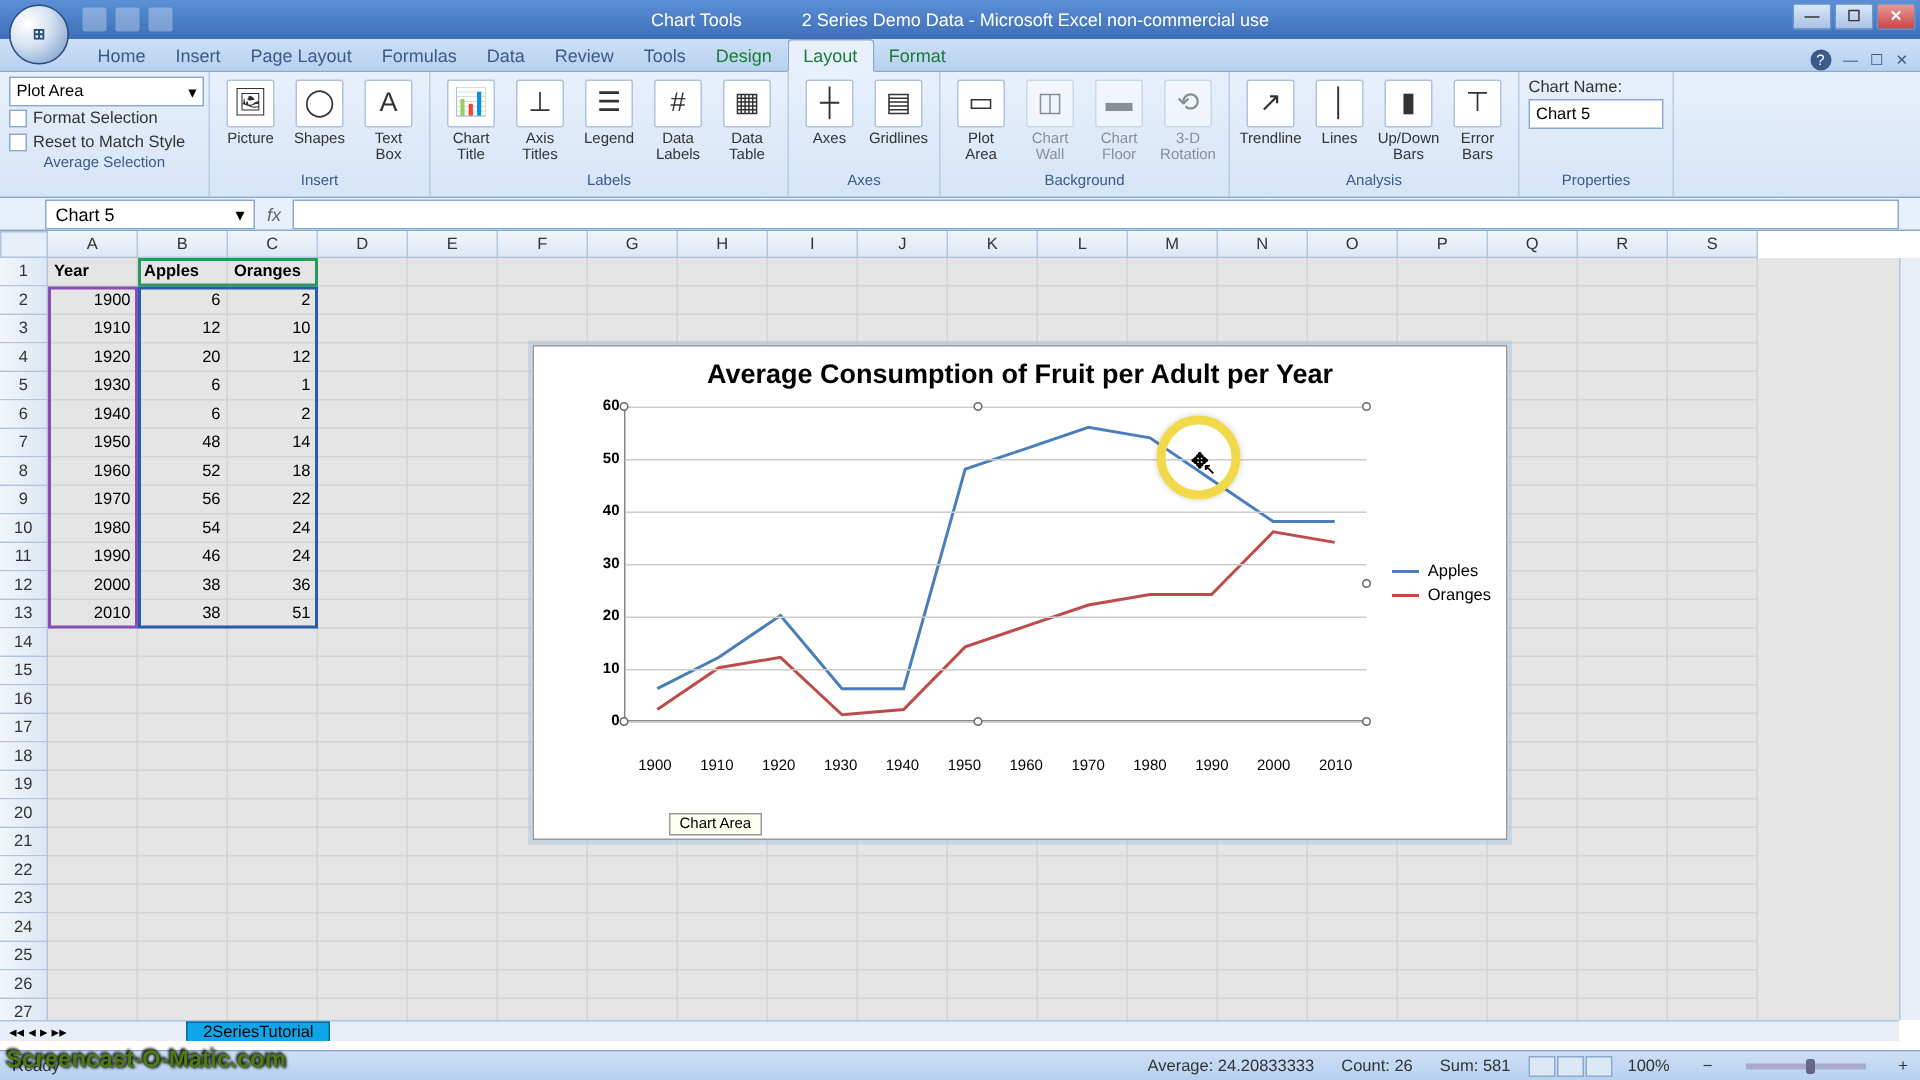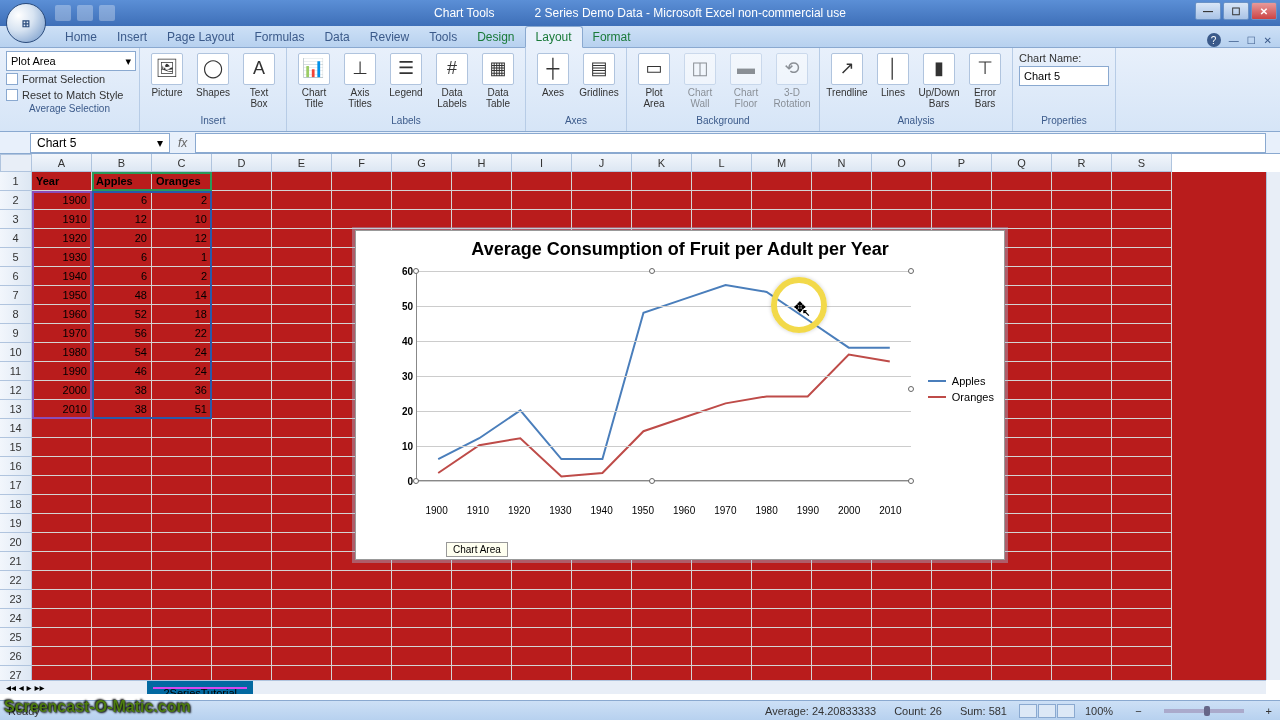--- a/index.html
+++ b/index.html
@@ -45,31 +45,31 @@
 .fx { margin:0 8px; font-style:italic; font-size:12px; color:#666; }
 .formula-input { flex:1; height:20px; border:1px solid #8aa9d0; background:#fff; margin-right:14px; }
 
 
 .grid-area { position:relative; height:540px; overflow:hidden; }
 .corner { position:absolute; left:0; top:0; width:32px; height:18px; background:#e8eef7; border:1px solid #b0c4de; }
 .col-headers { position:absolute; left:32px; top:0; right:14px; height:18px; display:flex; }
 .col-h { width:60px; height:18px; background:linear-gradient(#f2f6fc,#dde7f3); border-right:1px solid #b0c4de; border-bottom:1px solid #b0c4de; text-align:center; font-size:11px; color:#333; line-height:18px; }
 .row-headers { position:absolute; left:0; top:18px; width:32px; }
 .row-h { width:32px; height:19px; background:linear-gradient(90deg,#f2f6fc,#dde7f3); border-right:1px solid #b0c4de; border-bottom:1px solid #b0c4de; text-align:center; font-size:11px; color:#333; line-height:19px; }
-.cells { position:absolute; left:32px; top:18px; right:14px; bottom:14px; background:#b91c1c; }
+.cells { position:absolute; left:32px; top:18px; right:14px; bottom:14px; background:#e5e5e5; }
 .cell-row { display:flex; height:19px; }
 .cell { width:60px; height:19px; border-right:1px solid #d4d4d4; border-bottom:1px solid #d4d4d4; font-size:11px; padding:1px 4px; text-align:right; line-height:17px; overflow:hidden; }
 .cell.header { font-weight:bold; text-align:left; }
 .sel-border { position:absolute; border:2px solid #3d6aa8; pointer-events:none; }
 .sel-border.purple { border-color:#8a4db8; }
 .sel-border.green { border-color:#2a9a5a; }
 .sel-border.blue { border-color:#2a5aaa; }
 .vscroll { position:absolute; right:0; top:18px; bottom:14px; width:14px; background:#e8eef7; border-left:1px solid #b0c4de; }
 .hscroll { position:absolute; left:0; right:14px; bottom:0; height:14px; background:#e8eef7; border-top:1px solid #b0c4de; display:flex; align-items:center; }
-.sheet-tab { background:#d946ef; border:6px solid #0369a1; padding:0 10px; font-size:11px; height:14px; line-height:12px; margin-left:103px; }
+.sheet-tab { background:#0ea5e9; border:1px solid #0369a1; padding:0 10px; font-size:11px; height:14px; line-height:12px; margin-left:80px; }
 
 
 .chart-obj { position:absolute; left:355px; top:76px; width:650px; height:330px; background:#fff; border:1px solid #999; box-shadow:0 0 0 3px rgba(160,190,220,.4); }
 .chart-handle { position:absolute; width:6px;height:6px; background:#fff; border:1px solid #666; border-radius:50%; }
 .chart-title { text-align:center; font-size:18px; font-weight:bold; padding:8px 4px 4px; }
 .plot-area { position:absolute; left:30px; top:40px; width:525px; height:230px; }
 .plot-inner { position:absolute; left:30px; top:0; right:0; bottom:20px; border-left:1px solid #888; border-bottom:1px solid #888; }
 .gridline { position:absolute; left:0; right:0; height:0; border-top:1px solid #ccc; }
 .y-label { position:absolute; right:calc(100% + 4px); font-size:10px; transform:translateY(-50%);font-weight:bold; }
 .x-label { position:absolute; top:calc(100% + 4px); font-size:10px; transform:translateX(-50%); }

